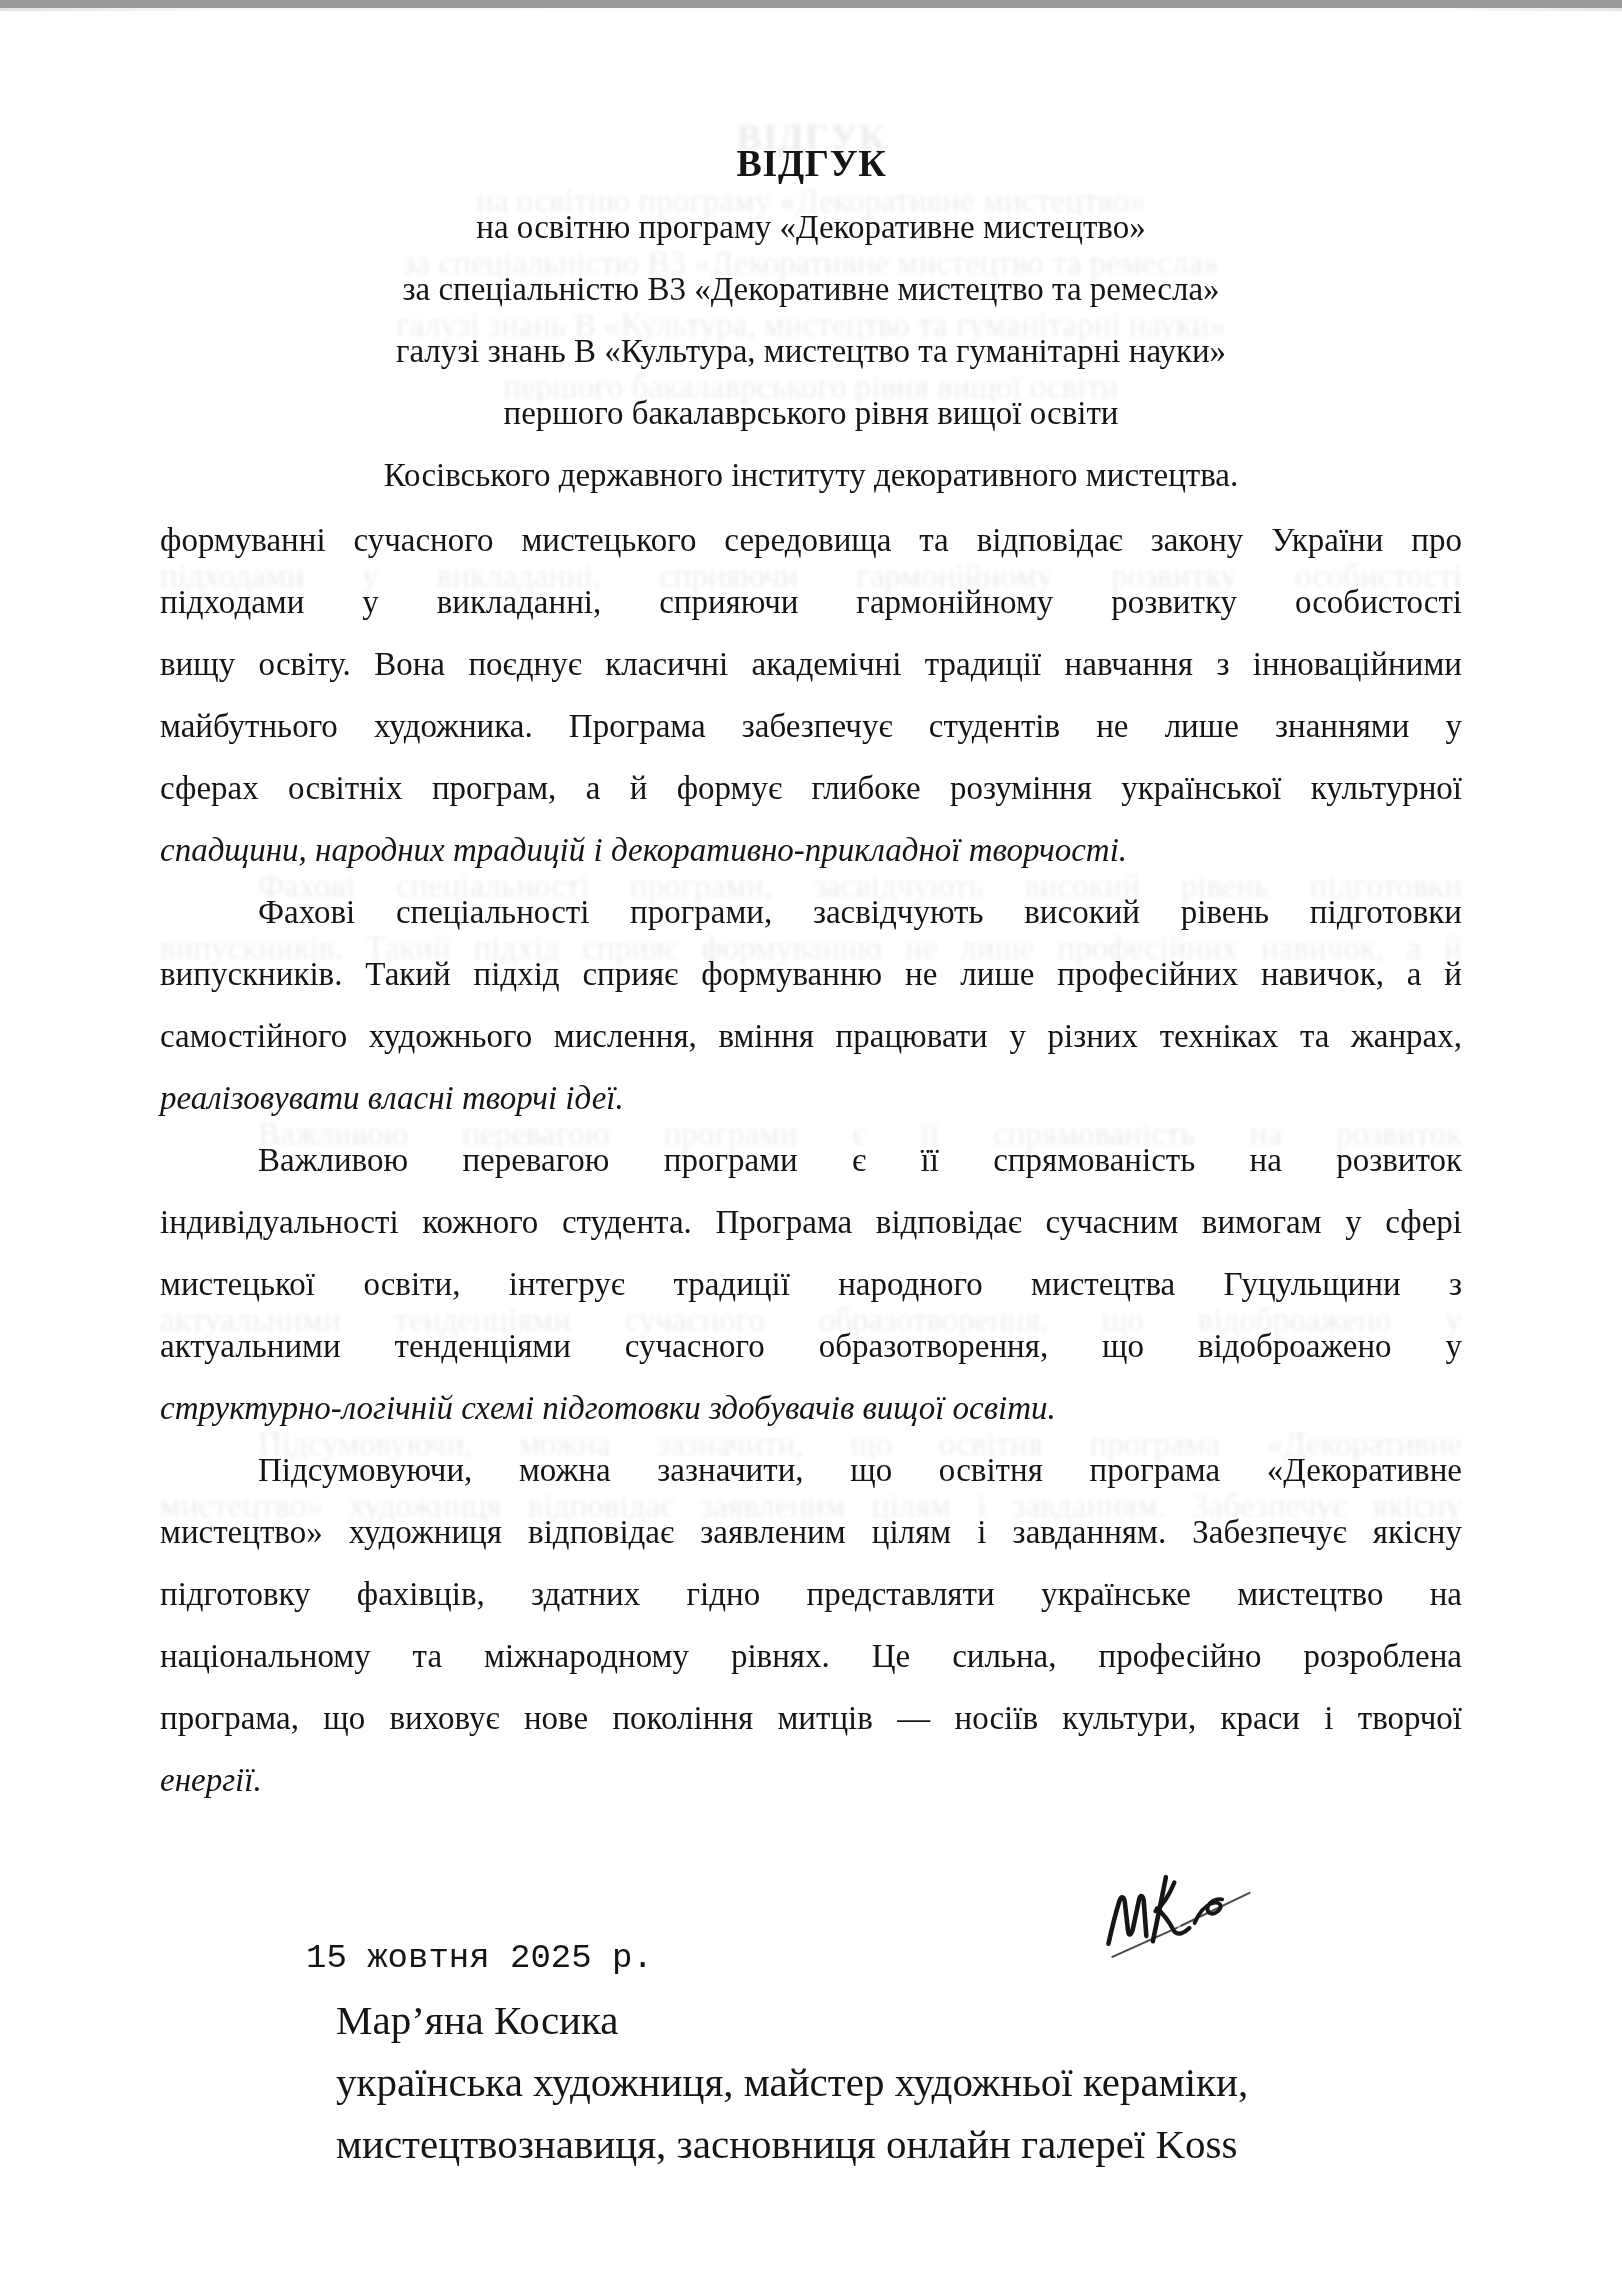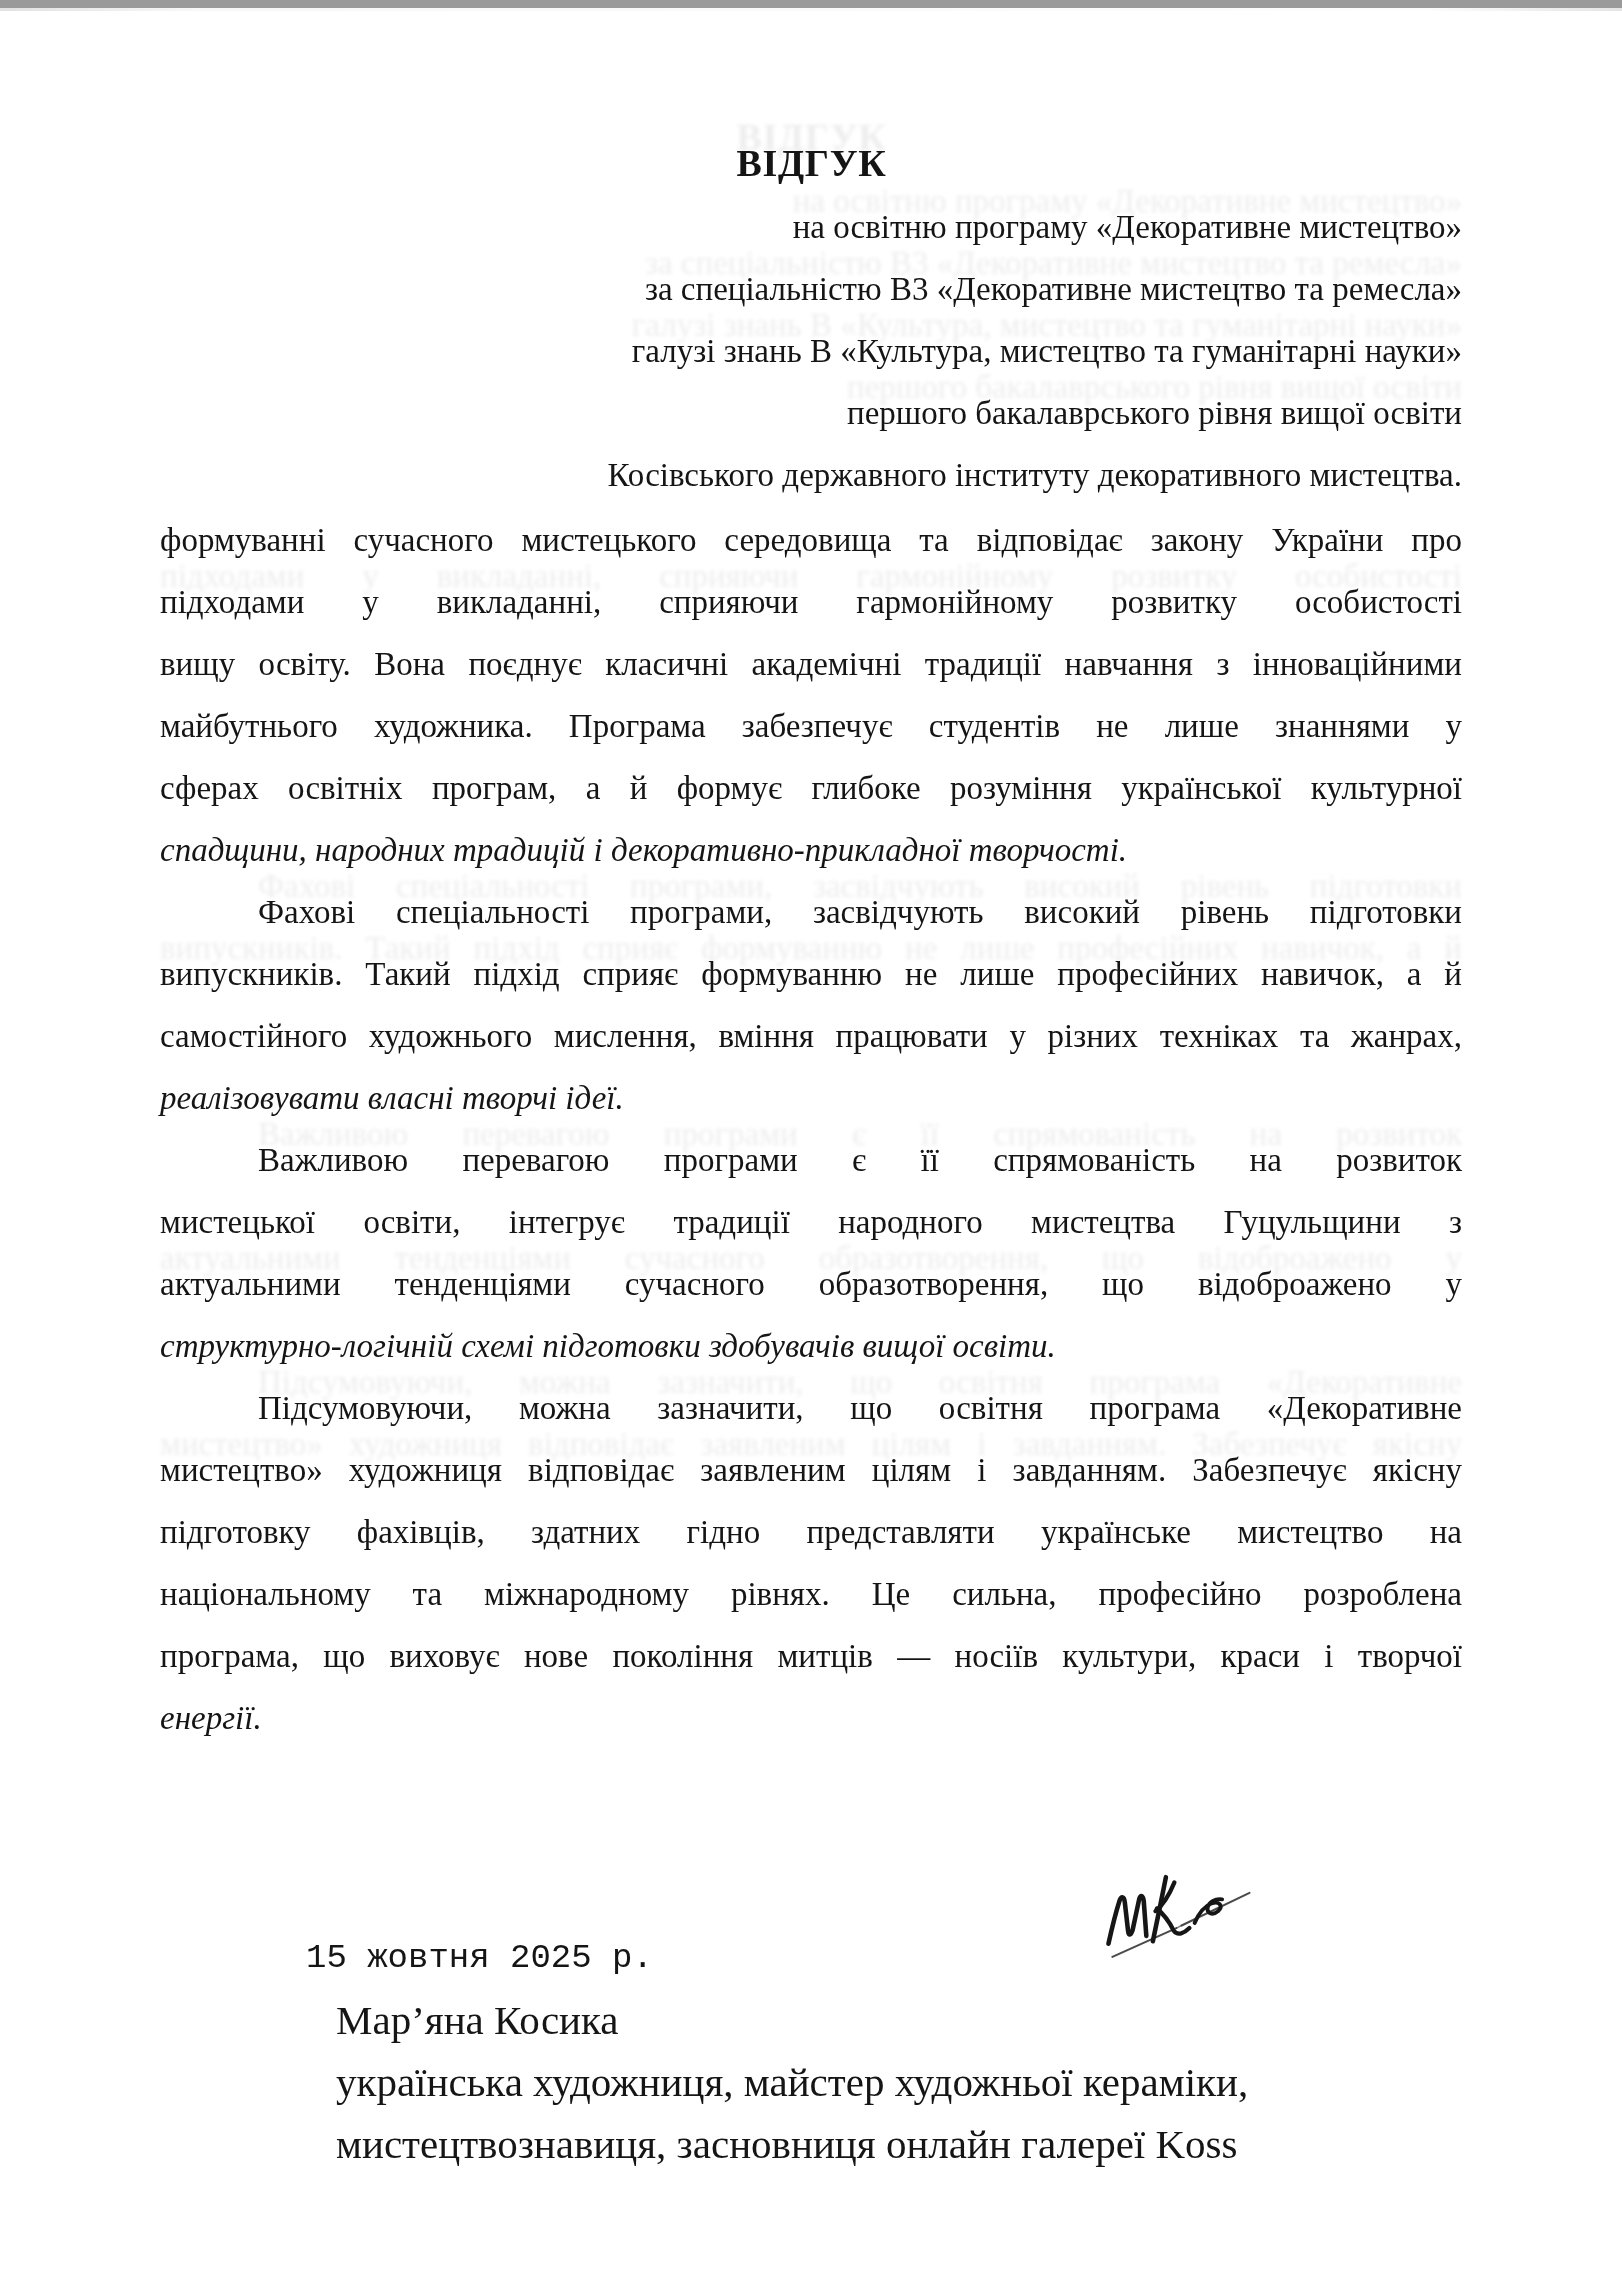--- a/index.html
+++ b/index.html
@@ -33,21 +33,21 @@
   .ghost{text-shadow:0 -26px 3.9px rgba(60,60,60,.09);}
   .title{
     position:absolute;top:124px;left:0;width:100%;
     height:62px;line-height:62px;
     text-align:center;font-weight:bold;font-size:38px;
     letter-spacing:0.7px;
   }
   .hdr{
     position:absolute;top:188px;left:160px;width:1302px;
   }
-  .hdr .line{text-align:right;}
+  .hdr .line{text-align:center;}
   .body-block{
     position:absolute;top:501px;left:160px;width:1302px;
   }
   .date-block{
     position:absolute;left:306px;top:1919px;
     height:62px;line-height:62px;font-size:34px;font-family:Liberation Mono, monospace;
   }
   .closing{
     position:absolute;right:175px;top:1981px;width:1112px;
     text-align:right;
@@ -81,20 +81,21 @@
     <div class="line just">майбутнього художника. Програма забезпечує студентів не лише знаннями у</div>
     <div class="line just">сферах освітніх програм, а й формує глибоке розуміння української культурної</div>
     <div class="line left">спадщини, народних традицій і декоративно-прикладної творчості.</div>
 
     <div class="line just indent ghost">Фахові спеціальності програми, засвідчують високий рівень підготовки</div>
     <div class="line just ghost">випускників. Такий підхід сприяє формуванню не лише професійних навичок, а й</div>
     <div class="line just">самостійного художнього мислення, вміння працювати у різних техніках та жанрах,</div>
     <div class="line left">реалізовувати власні творчі ідеї.</div>
 
     <div class="line just indent ghost">Важливою перевагою програми є її спрямованість на розвиток</div>
+    <div class="line just">індивідуальності кожного студента. Програма відповідає сучасним вимогам у сфері</div>
     <div class="line just">мистецької освіти, інтегрує традиції народного мистецтва Гуцульщини з</div>
     <div class="line just ghost">актуальними тенденціями сучасного образотворення, що відоброажено у</div>
     <div class="line left">структурно-логічній схемі  підготовки здобувачів вищої освіти.</div>
 
     <div class="line just indent ghost">Підсумовуючи, можна зазначити, що освітня програма «Декоративне</div>
     <div class="line just ghost">мистецтво» художниця відповідає заявленим цілям і завданням. Забезпечує якісну</div>
     <div class="line just">підготовку фахівців, здатних гідно представляти українське мистецтво на</div>
     <div class="line just">національному та міжнародному рівнях. Це сильна, професійно розроблена</div>
     <div class="line just">програма, що виховує нове покоління митців — носіїв культури, краси і творчої</div>
     <div class="line left">енергії.</div>

